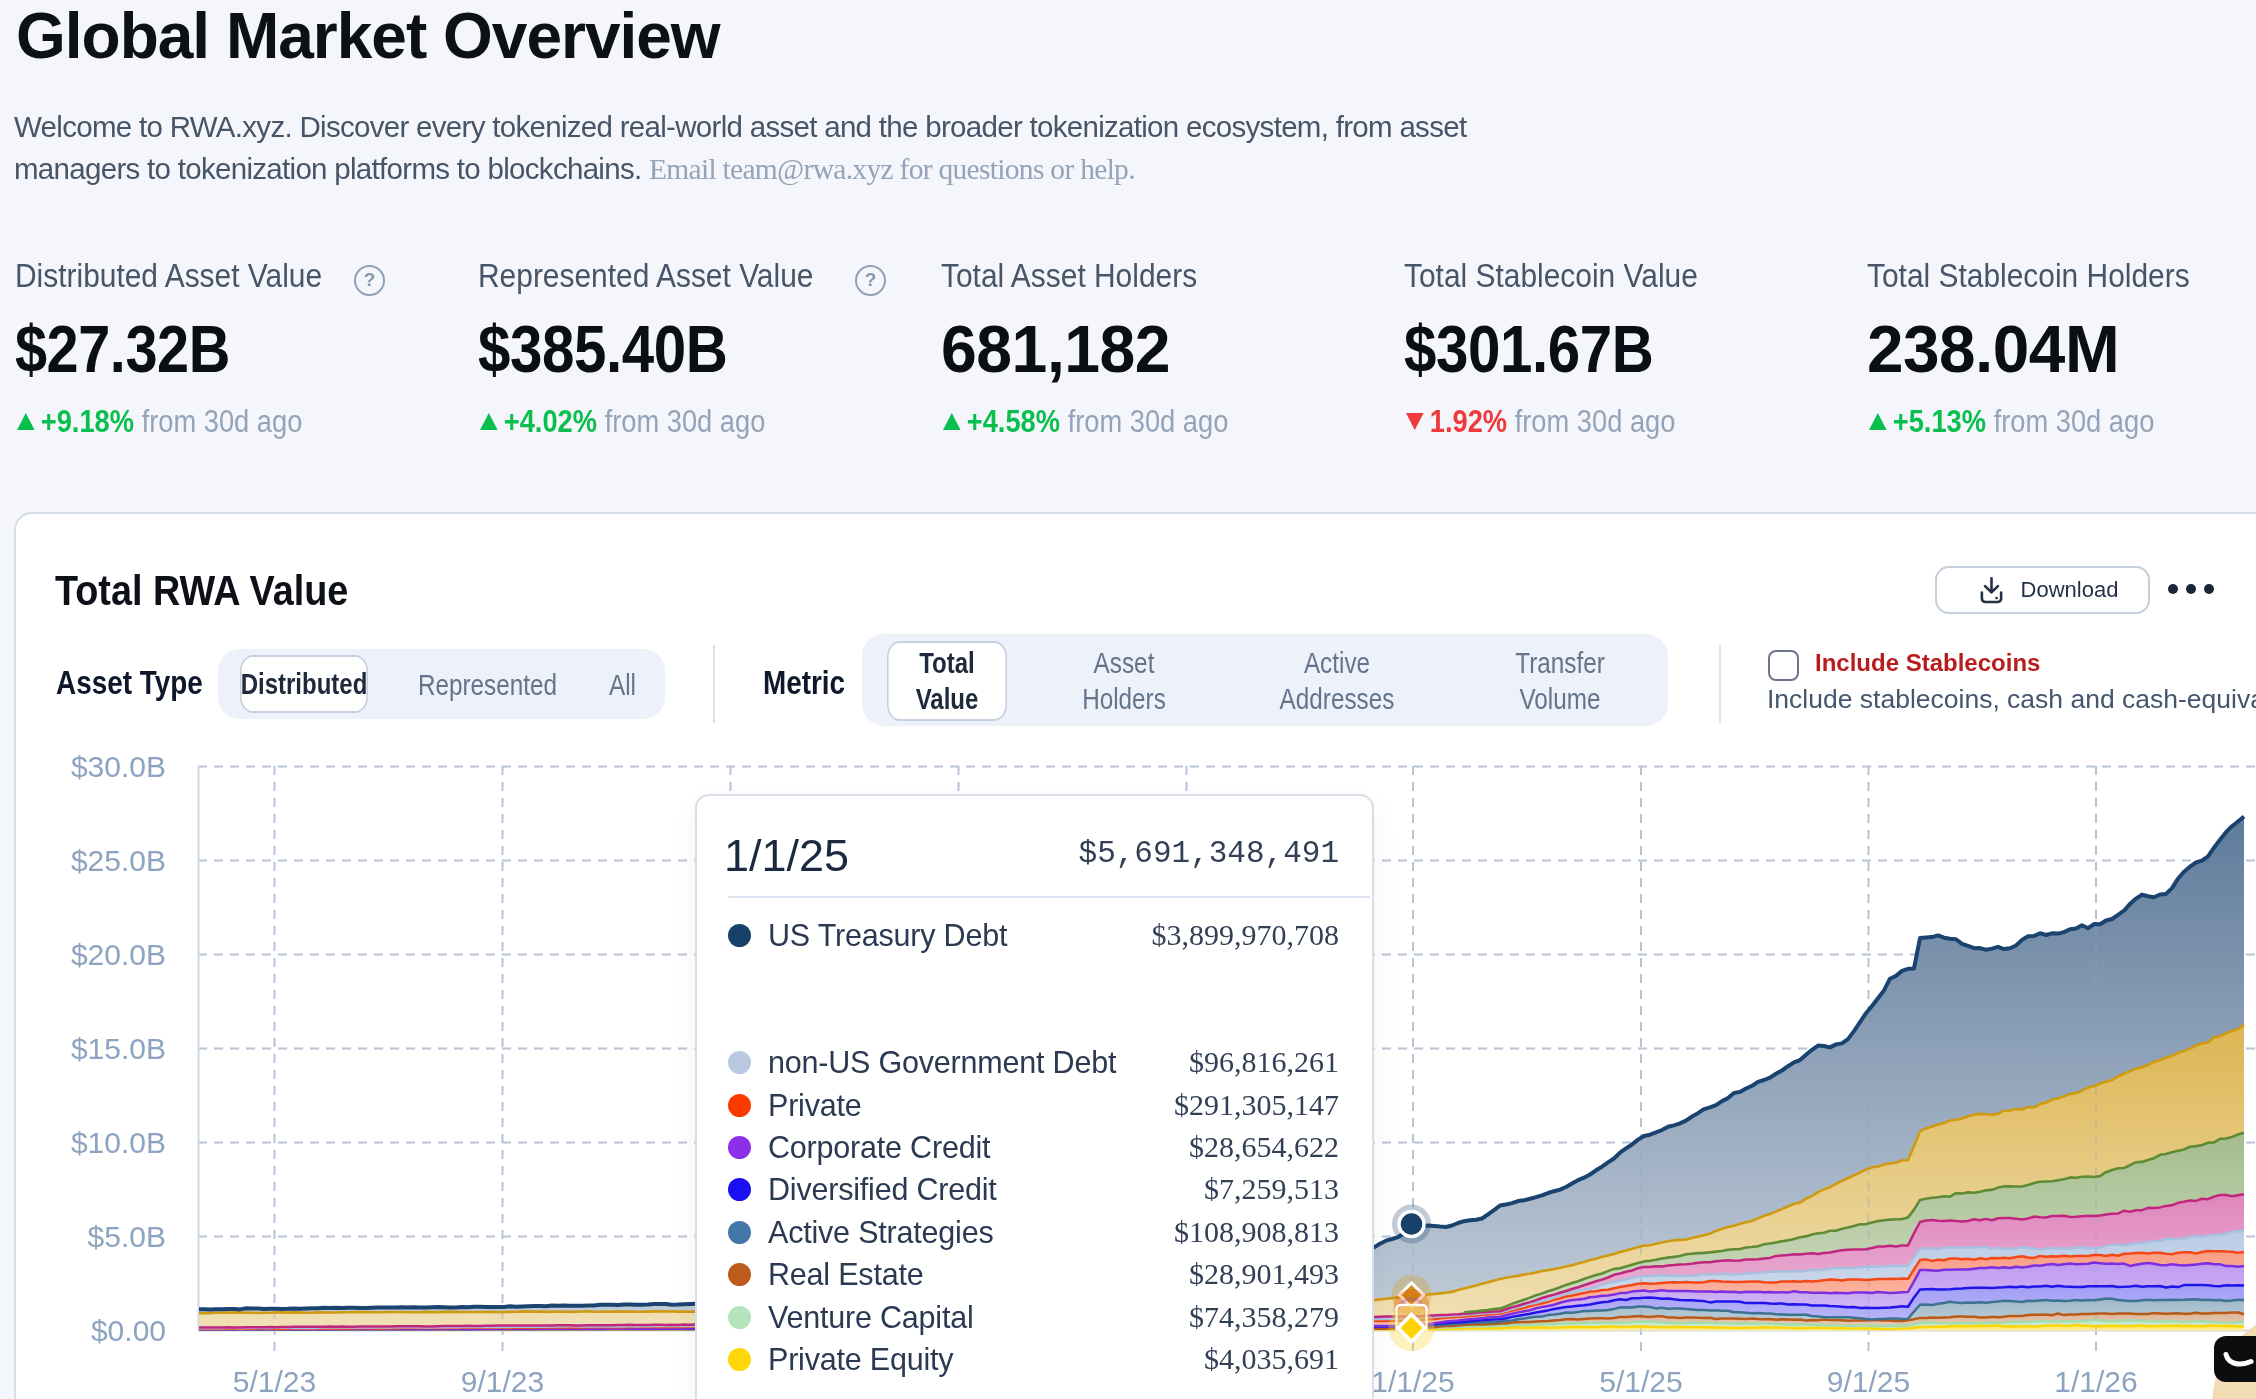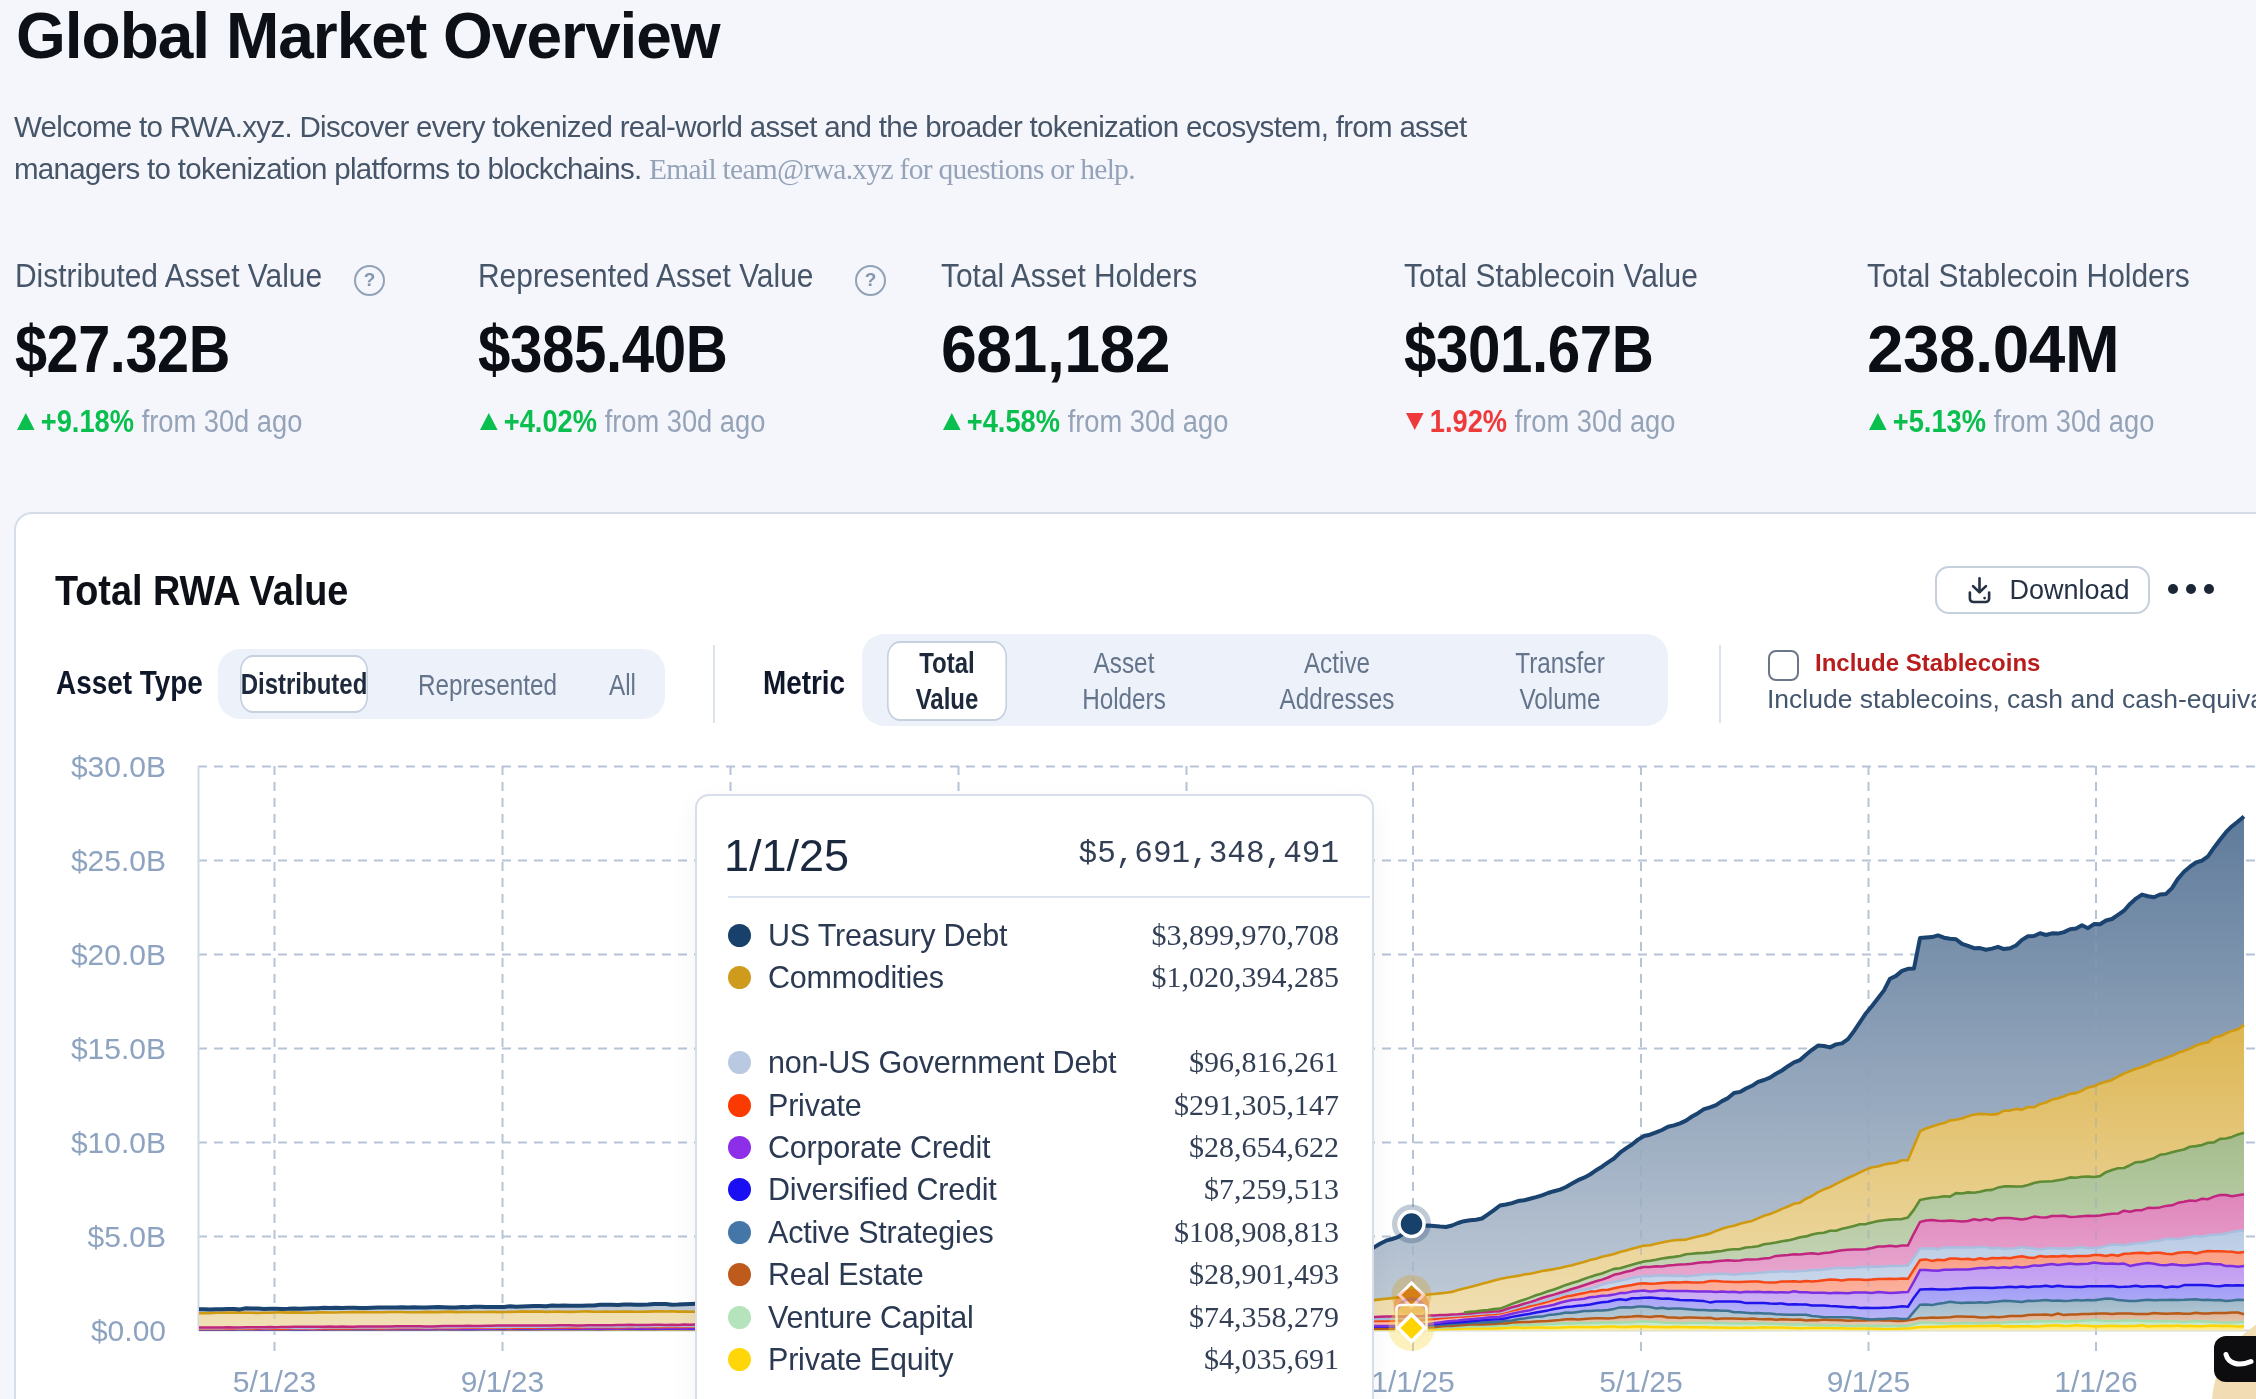--- a/index.html
+++ b/index.html
@@ -17,21 +17,21 @@
 .tri-dn { width:0; height:0; border-left:10px solid transparent; border-right:10px solid transparent;
   border-top:17px solid #ee3a3a; display:inline-block; margin-right:7px; }
 .pg { color:#0abf4e; font-weight:bold; }
 .pr { color:#ee3a3a; font-weight:bold; }
 .sfrom { color:#94a3b8; }
 .card { left:14px; top:512px; width:2290px; height:1000px; background:#fff;
   border:2px solid #d5dde9; border-radius:18px; z-index:1; }
 .h2 { left:55px; top:567px; font-size:42px; font-weight:bold; color:#0d1117; line-height:1.15; z-index:2; transform:scaleX(0.9); transform-origin:left top; }
 .dlbtn { left:1935px; top:566px; width:215px; height:48px; background:#fff; border:2px solid #c6cfdc;
   border-radius:14px; z-index:2; display:flex; align-items:center; justify-content:center; gap:13px;
-  font-size:27px; color:#253246; }
+  font-size:22px; color:#253246; }
 .dots { left:2168px; top:584px; z-index:2; display:flex; gap:8px; }
 .dots i { width:10px; height:10px; border-radius:50%; background:#1b2737; display:block; }
 .ctllabel { font-size:33px; font-weight:bold; color:#0f172a; z-index:2; line-height:1.15; transform:scaleX(0.845); transform-origin:left top; }
 .seg { background:#edf1f9; border-radius:22px; z-index:2; }
 .pill { position:absolute; background:#fff; border:2px solid #c6d0de; border-radius:16px; z-index:3;
   display:flex; align-items:center; justify-content:center; text-align:center;
   font-size:30px; font-weight:bold; color:#1e293b; line-height:36px; transform:scaleX(0.8); }
 .segtxt { position:absolute; font-size:30px; color:#64748b; text-align:center; line-height:36px; z-index:3; transform:scaleX(0.81); }
 .vdiv { position:absolute; width:2px; background:#dde3ed; z-index:2; }
 .cb { left:1768px; top:650px; width:31px; height:31px; border:2.5px solid #6d7689; border-radius:8px; z-index:2; background:#fff; }
@@ -260,25 +260,20 @@
 </svg>
 <div class="abs tooltip">
 <div class="tt-date">1/1/25</div>
 <div class="tt-total">$5,691,348,491</div>
 <div class="tt-div"></div>
 <div class="trow" style="top:118px">
       <span class="tdot" style="background:#17406b"></span>
       <span class="tname">US Treasury Debt</span>
       <span class="tval">$3,899,970,708</span>
     </div>
-    <div class="trow" style="top:160px">
-      <span class="tdot" style="background:#cf9b1d"></span>
-      <span class="tname">Commodities</span>
-      <span class="tval">$1,020,394,285</span>
-    </div>
     <div class="trow" style="top:245px">
       <span class="tdot" style="background:#b9c9e2"></span>
       <span class="tname">non-US Government Debt</span>
       <span class="tval">$96,816,261</span>
     </div>
     <div class="trow" style="top:288px">
       <span class="tdot" style="background:#fb3a00"></span>
       <span class="tname">Private</span>
       <span class="tval">$291,305,147</span>
     </div>

